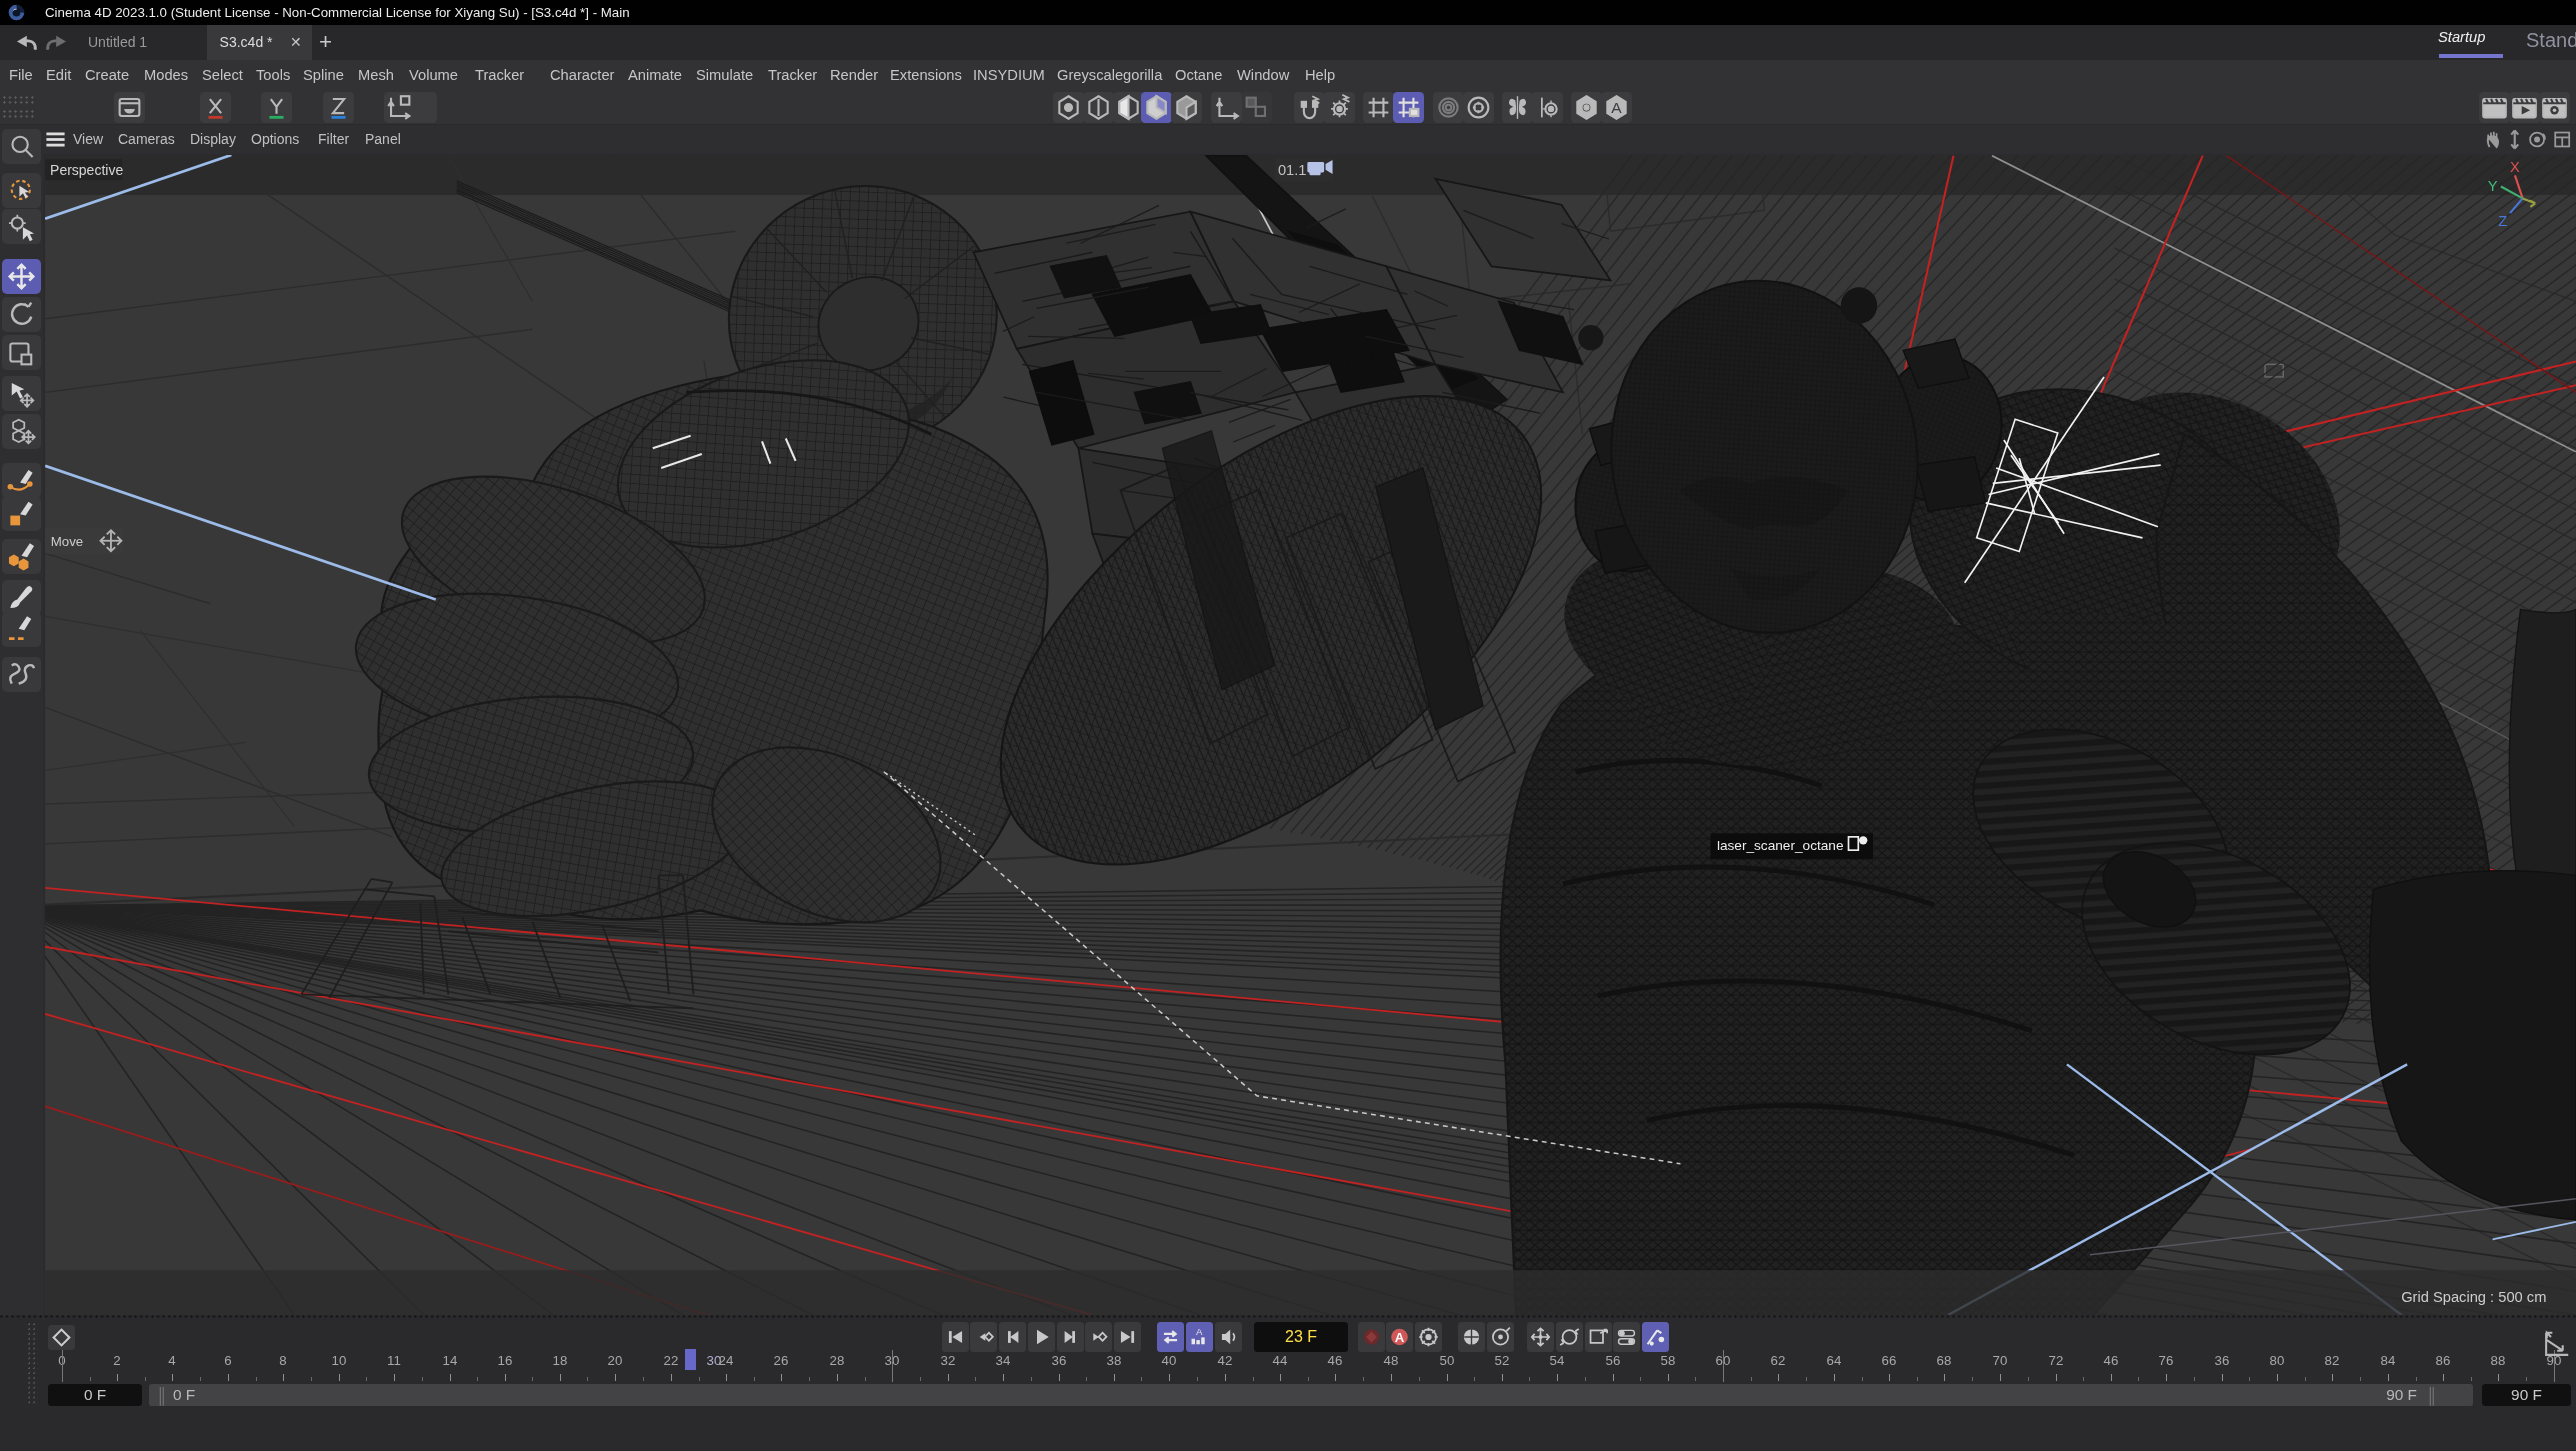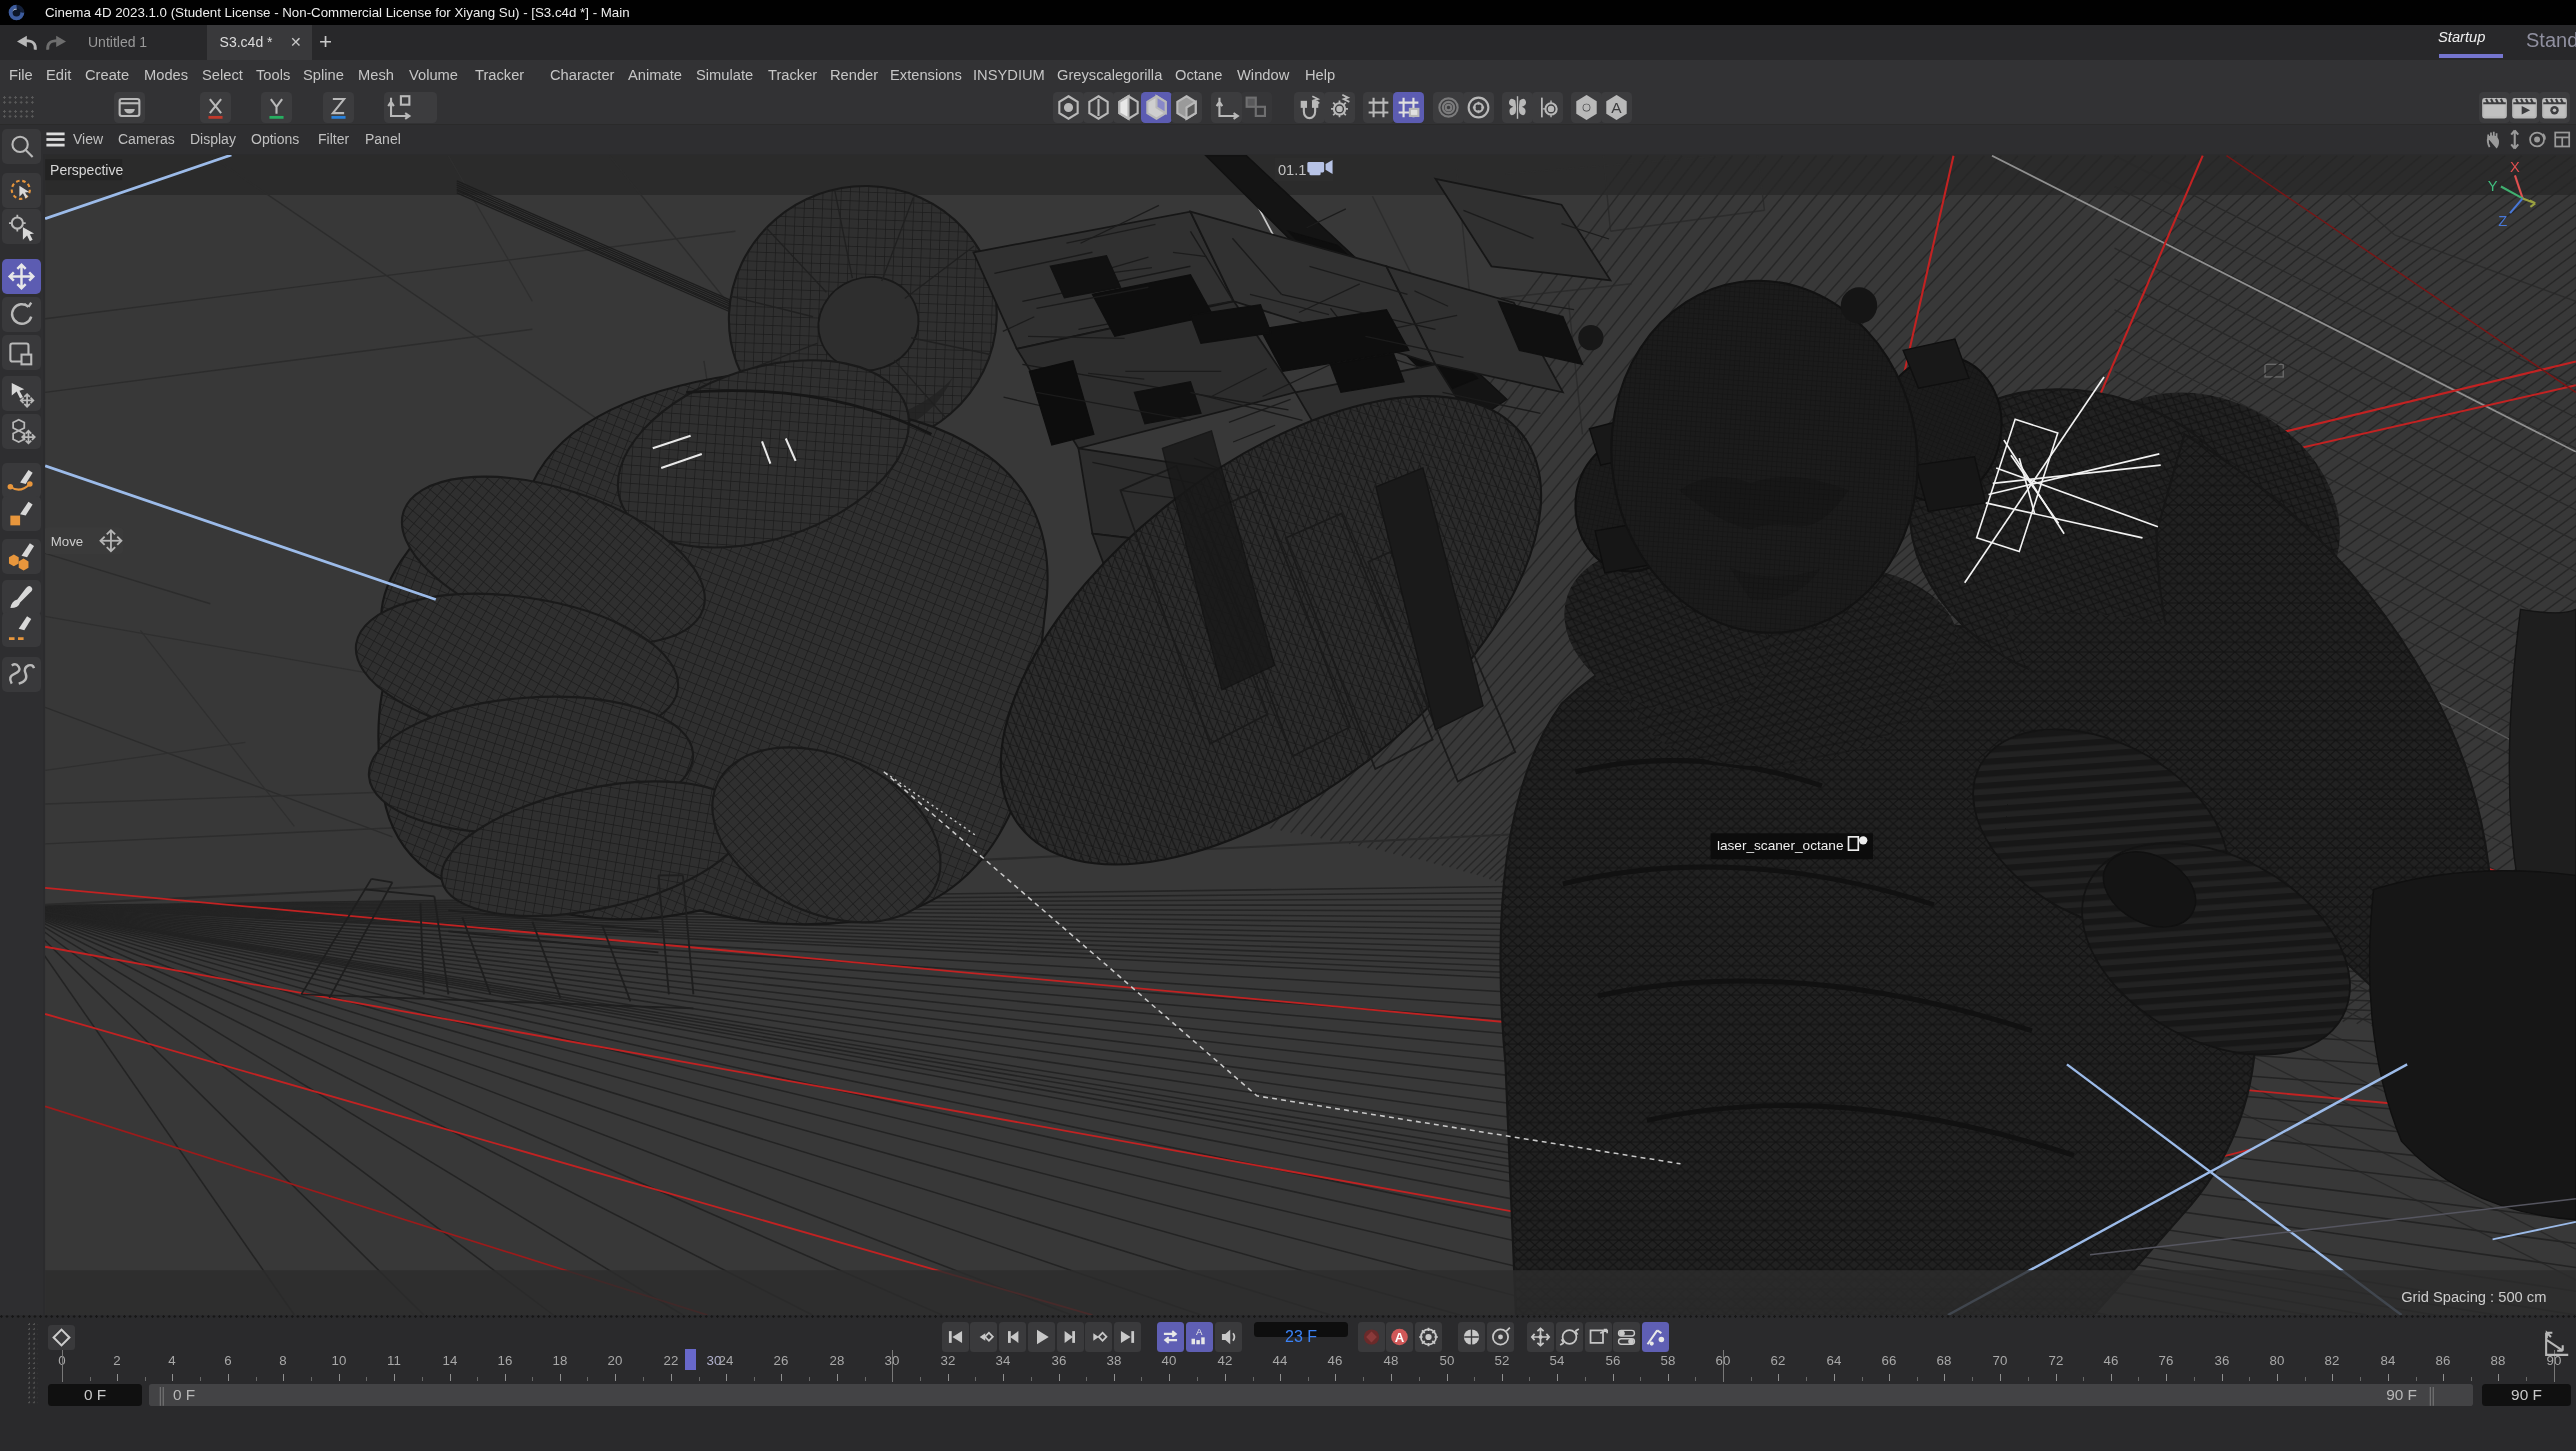--- a/index.html
+++ b/index.html
@@ -922,21 +922,21 @@
     <div class="pbtn blue" style="left:1186px;width:27px"><svg width="27" height="30" viewBox="0 0 39 43" fill="#c8c8c8" stroke="none" style="font-size:21px">
         <text x="19" y="19" font-size="14" fill="#e8e8e8" text-anchor="middle">A</text>
         <rect x="8" y="24" width="5" height="8" fill="#e8e8e8"></rect>
         <rect x="15" y="26" width="5" height="6" fill="#e8e8e8"></rect>
         <rect x="22" y="22" width="5" height="10" fill="#e8e8e8"></rect>
       </svg></div>
     <div class="pbtn" style="left:1215px;width:27px"><svg width="27" height="30" viewBox="0 0 39 43" fill="#c8c8c8" stroke="none">
         <path d="M 10,17 L 15,17 L 22,11 L 22,32 L 15,26 L 10,26 Z"></path>
         <path d="M 26,16 Q 30,21 26,27" fill="none" stroke="#c8c8c8" stroke-width="2.5"></path>
       </svg></div>
-    <div class="abs" style="left:1254px;top:7px;width:94px;height:15px;background:#0e0e0e;border-radius:3.5px;color:#3b82f6;font-size:16px;text-align:center;line-height:30px">23 F</div>
+    <div class="abs" style="left:1254px;top:7px;width:94px;height:30px;background:#0e0e0e;border-radius:3.5px;color:#fde047;font-size:16px;text-align:center;line-height:30px">23 F</div>
     <div class="pbtn" style="left:1358px;width:27px"><svg width="27" height="30" viewBox="0 0 39 43" fill="#c8c8c8" stroke="none">
         <circle cx="19.5" cy="21.5" r="11" fill="#6a2a2a"></circle>
         <rect x="14" y="16" width="11" height="11" transform="rotate(45 19.5 21.5)" fill="#8a3a3a"></rect>
       </svg></div>
     <div class="pbtn" style="left:1386px;width:27px"><svg width="27" height="30" viewBox="0 0 39 43" fill="#c8c8c8" stroke="none" style="font-size:21px">
         <circle cx="19.5" cy="21.5" r="12" fill="#d05858"></circle>
         <text x="19.5" y="29" font-size="19" fill="#fff" text-anchor="middle" font-weight="bold">A</text>
       </svg></div>
     <div class="pbtn" style="left:1415px;width:27px"><svg width="27" height="30" viewBox="0 0 39 43" fill="#c8c8c8" stroke="none">
         <circle cx="19.5" cy="21.5" r="11" fill="none" stroke="#c8c8c8" stroke-width="2.5"></circle>

